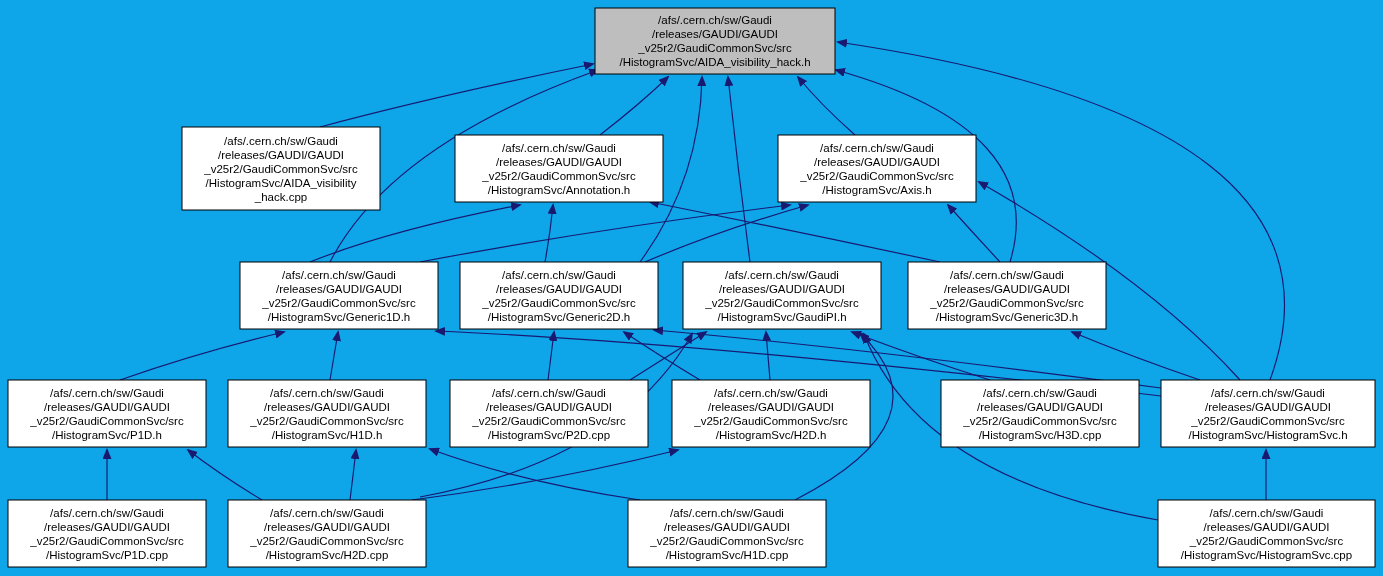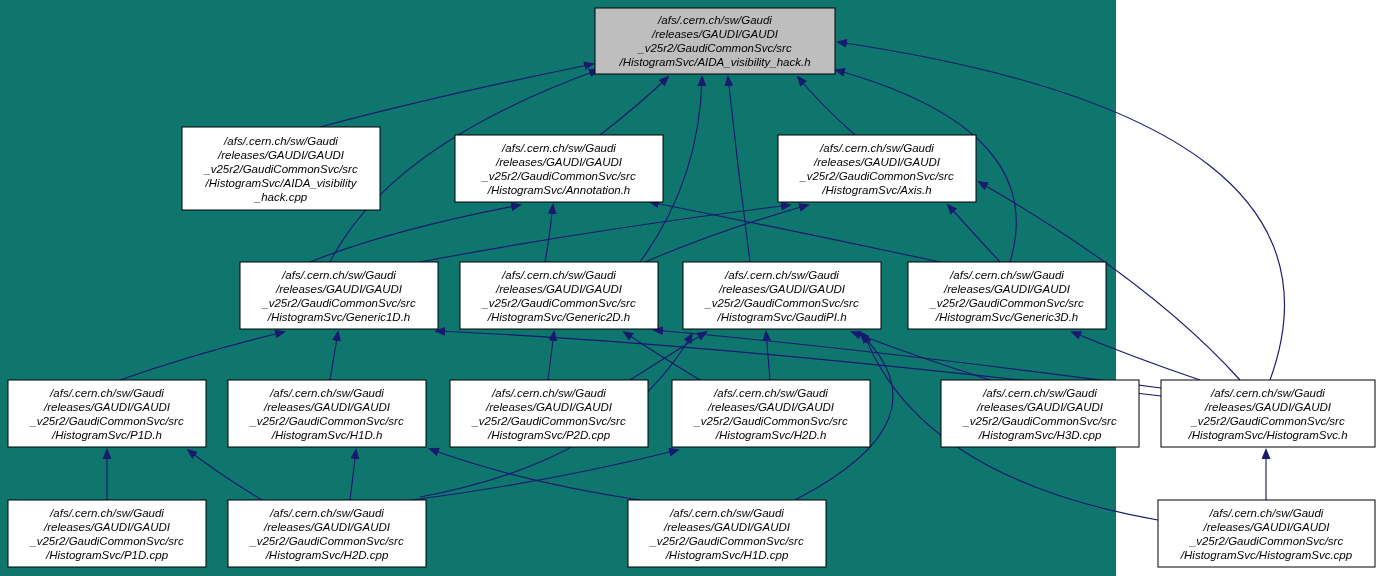--- a/index.html
+++ b/index.html
@@ -1,17 +1,17 @@
 <!DOCTYPE html>
 <html><head>
 <meta charset="utf-8">
 <style>
   html,body { margin:0; padding:0; background:#ffffff; }
-  .canvas { position:relative; width:1116px; height:576px; background:#0f766e;
-            font-family:"Liberation Sans", sans-serif;font-style:italic; }
+  .canvas { position:relative; width:1383px; height:576px; background:#0ea5e9;
+            font-family:"Liberation Sans", sans-serif; }
   svg { display:block; }
   .edge { fill:none; stroke-width:1.15px; }
   .node-rect { stroke-width:1px; }
   .node text { font-family:"Liberation Sans", sans-serif; font-size:11.5px; fill:#000000; }
   .node[data-interactable="true"] { cursor:pointer; }
 </style>
 </head>
 <body>
 
 <div class="canvas" data-interactable="false">

